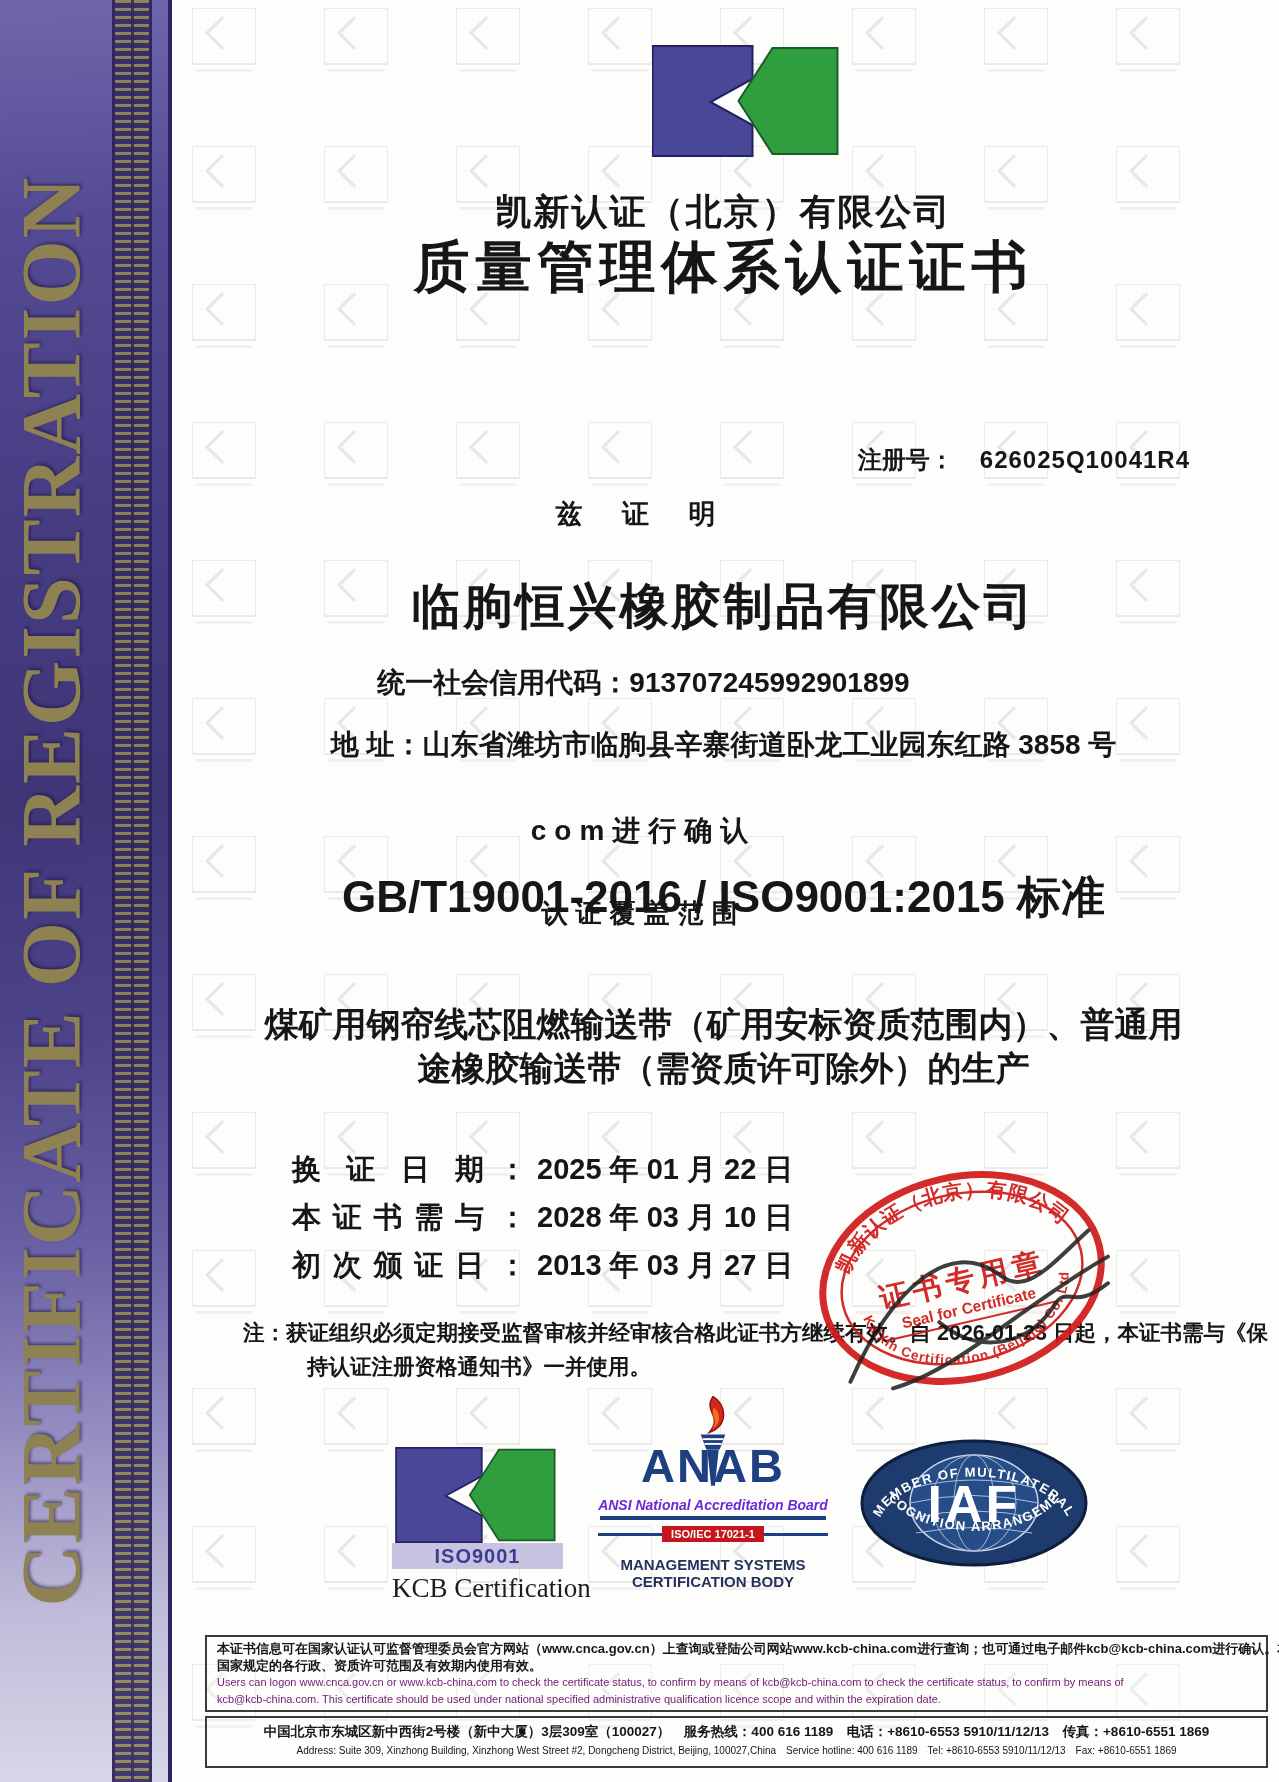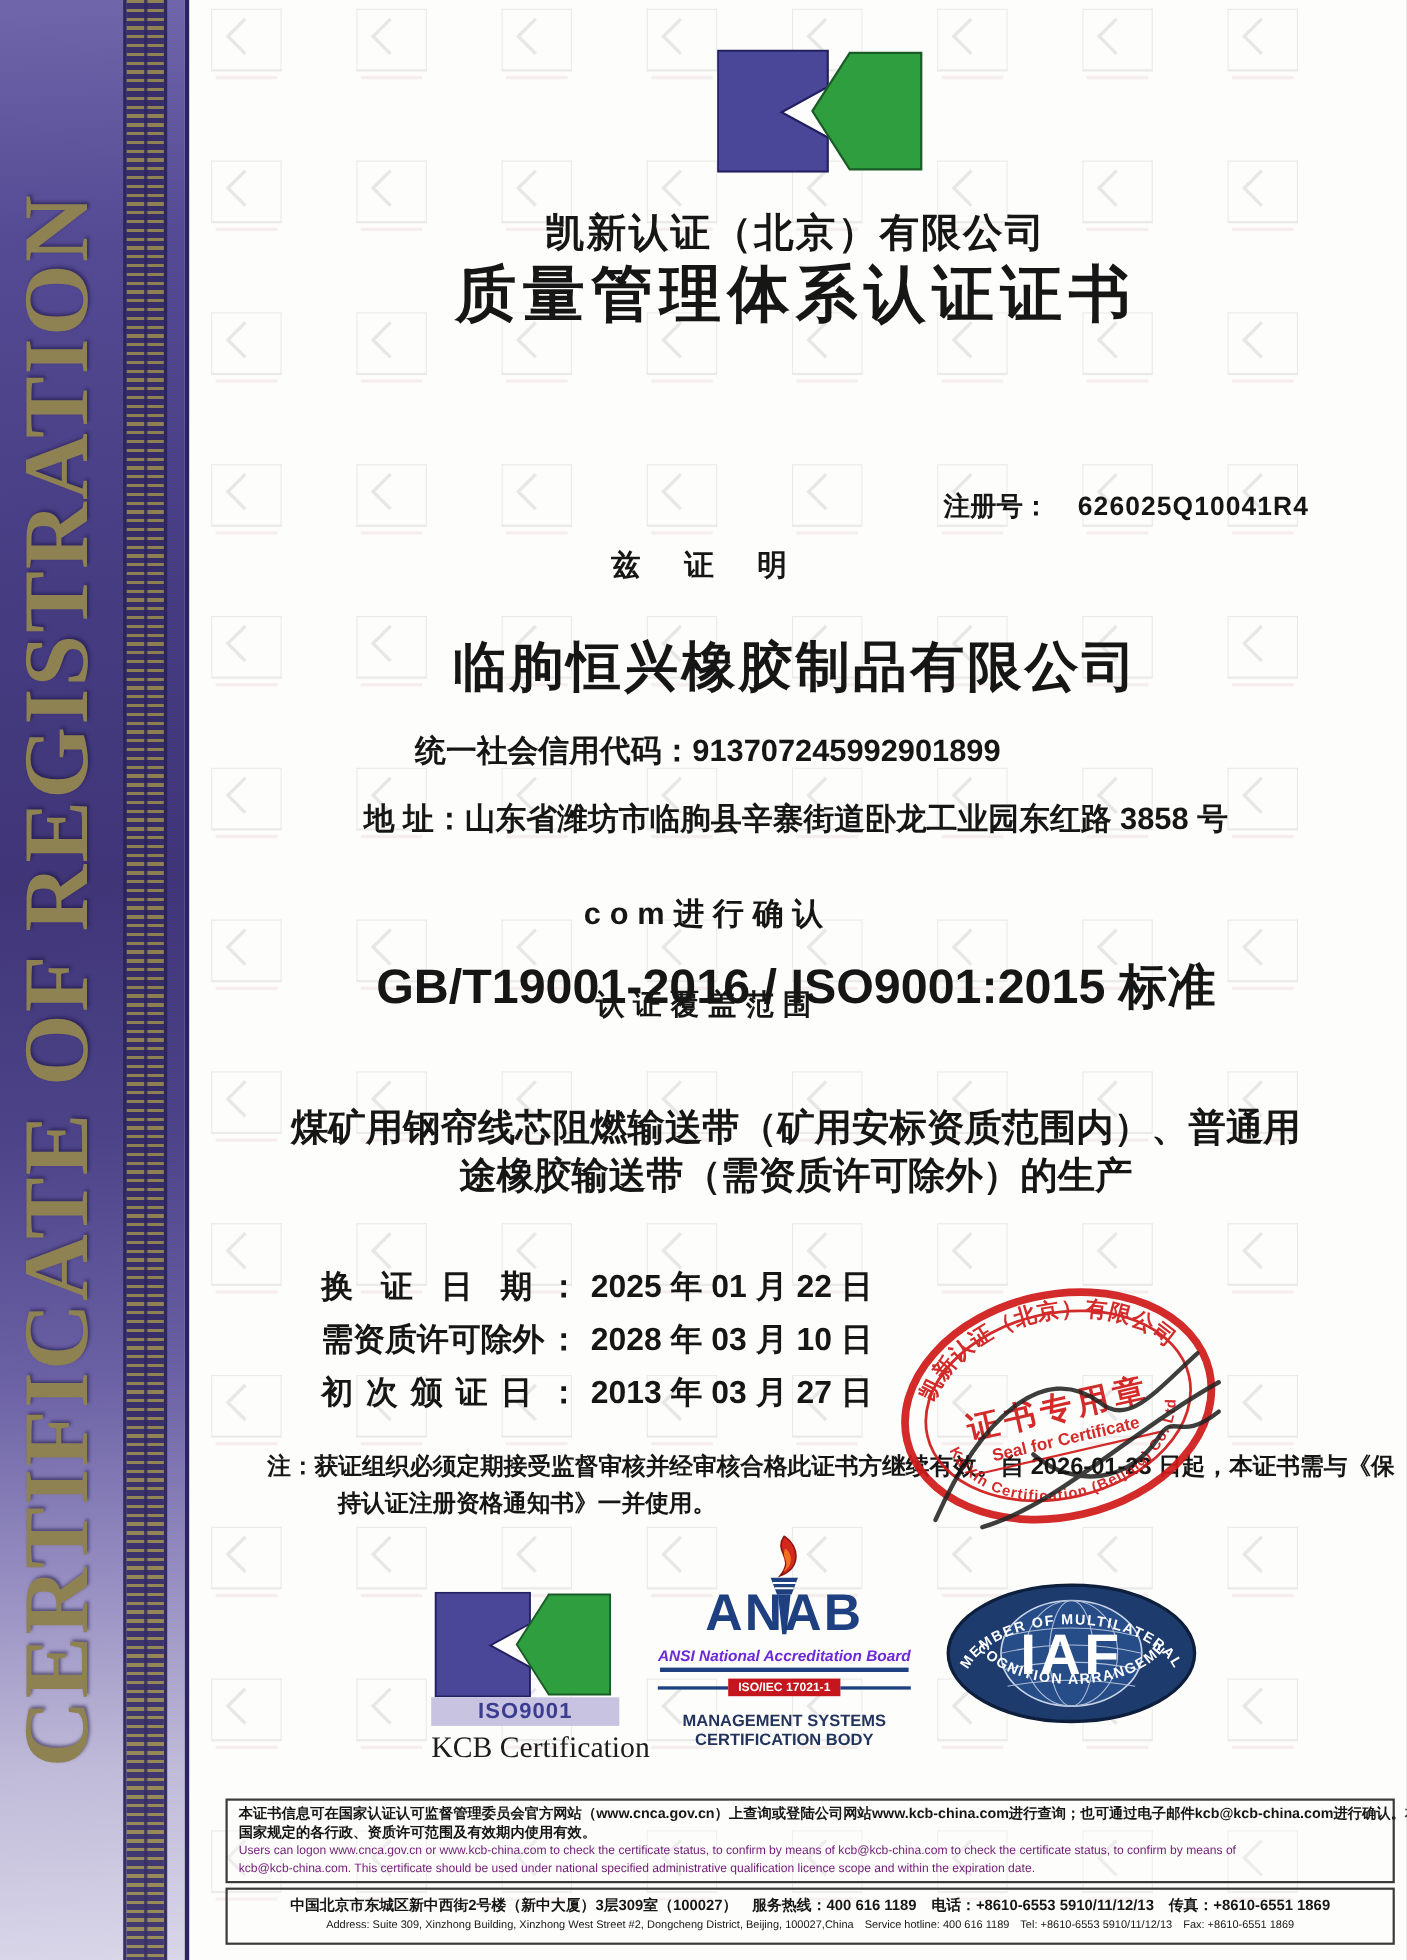--- a/index.html
+++ b/index.html
@@ -232,21 +232,21 @@
   <div class="cl scope1">煤矿用钢帘线芯阻燃输送带（矿用安标资质范围内）、普通用</div>
   <div class="cl scope2">途橡胶输送带（需资质许可除外）的生产</div>
 
   <div class="dates">
     <div class="date-row">
       <span class="date-label">换证日期</span>
       <span class="date-colon">：</span>
       <span>2025 年 01 月 22 日</span>
     </div>
     <div class="date-row">
-      <span class="date-label">需资质许可除外</span>
+      <span class="date-label">本证书需与</span>
       <span class="date-colon">：</span>
       <span>2028 年 03 月 10 日</span>
     </div>
     <div class="date-row">
       <span class="date-label">初次颁证日</span>
       <span class="date-colon">：</span>
       <span>2013 年 03 月 27 日</span>
     </div>
   </div>
 

